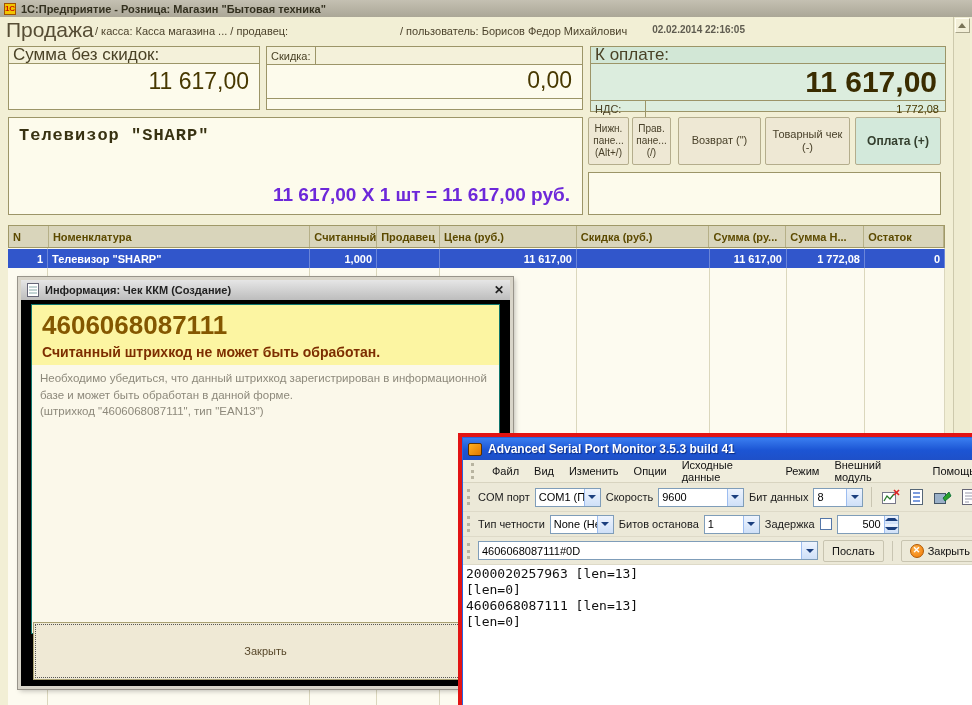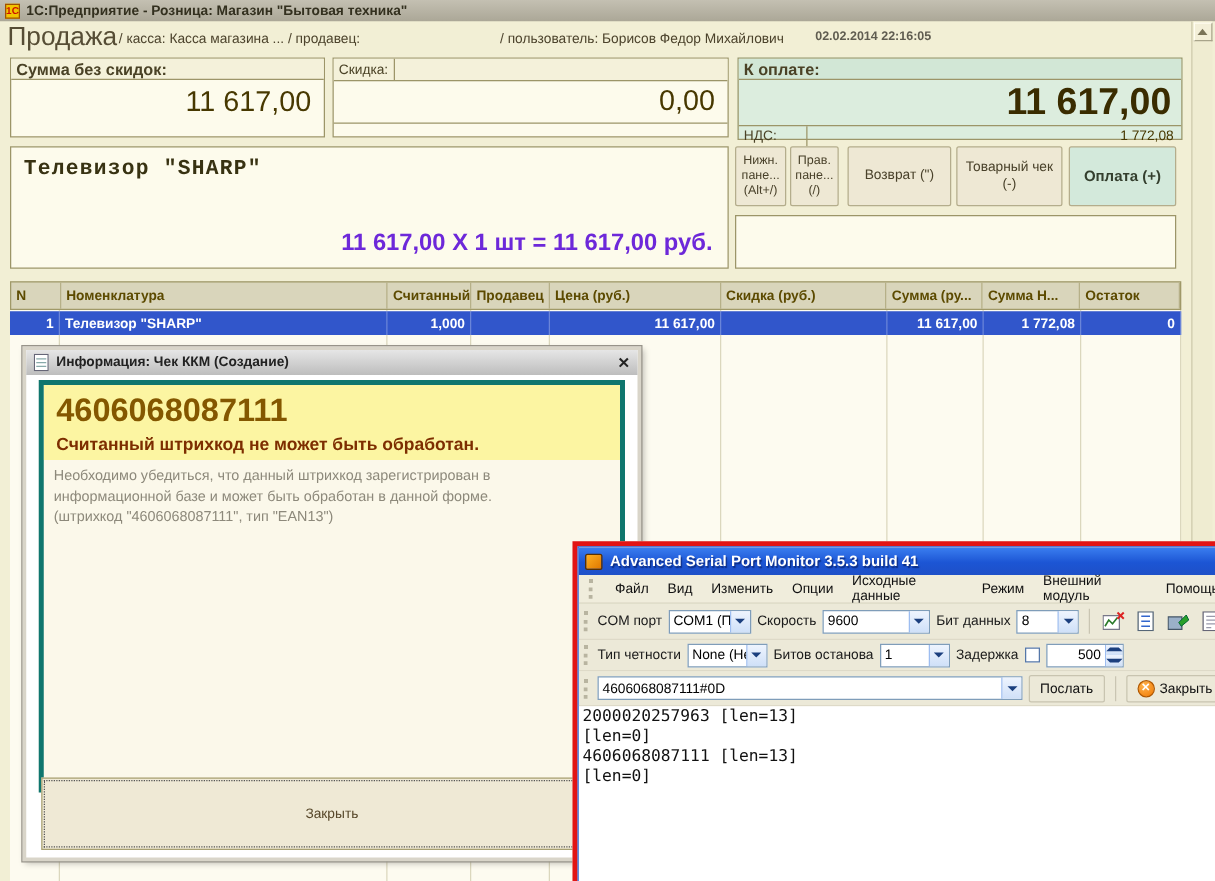--- a/index.html
+++ b/index.html
@@ -23,21 +23,21 @@
     background:#efecd1;border-left:1px solid #cdc9ac;}
   .scroll-up{width:15px;height:15px;margin:1px auto;background:#f3efd8;
     border:1px solid;border-color:#fffdf0 #a8a48a #a8a48a #fffdf0;
     display:flex;align-items:center;justify-content:center;}
   .tri-up{width:0;height:0;border-left:4px solid transparent;border-right:4px solid transparent;
     border-bottom:5px solid #7a7458;}
 
   
   .panel{position:absolute;border:1px solid #9c9568;background:#fdfbec;}
   .p-label{height:17px;border-bottom:1px solid #9c9568;background:#f4f1da;
-    font-size:13px;color:#4a4226;display:flex;align-items:center;padding:0 4px;font-weight:bold;}
+    font-size:17px;color:#4a4226;display:flex;align-items:center;padding:0 4px;}
   .p-label-cell{height:17px;border-right:1px solid #9c9568;display:flex;align-items:center;
     padding:0 4px;font-size:11px;color:#4a4226;}
   .p-value{font-size:23px;color:#473800;text-align:right;padding:4px 10px 0 0;}
   #box3{background:#dcedde;}
   #box3 .p-label{background:#d2e7d6;border-bottom:1px solid #9c9568;}
   .pay-value{font-size:30px;font-weight:600;color:#3a2c00;text-align:right;padding:0 8px;line-height:36px;}
   .vat-row{display:flex;height:17px;border-top:1px solid #9c9568;font-size:11px;align-items:center;}
   .vat-row .vl{width:55px;align-self:stretch;display:flex;align-items:center;padding:0 4px;border-right:1px solid #9c9568;color:#4a4226;}
   .vat-row .vv{flex:1;text-align:right;padding-right:6px;color:#473800;}
 
@@ -62,29 +62,29 @@
   .tbodygrid .col{border-right:1px solid #dbd7bd;height:100%;}
   .trow{position:absolute;left:8px;top:249px;width:937px;height:19px;display:flex;
     background:#3156cb;color:#fff;font-size:11px;font-weight:bold;}
   .trow .cell{display:flex;align-items:center;padding:0 4px;border-right:1px solid rgba(255,255,255,.28);overflow:hidden;white-space:nowrap;}
   .num{justify-content:flex-end;}
   .c0{width:40px;} .c1{width:262px;} .c2{width:67px;} .c3{width:63px;} .c4{width:137px;}
   .c5{width:133px;} .c6{width:77px;} .c7{width:78px;} .c8{width:80px;}
 
   
   #dialog{position:absolute;left:18px;top:277px;width:495px;height:412px;z-index:5;
-    background:#ffffff;border:3px solid #d9d5c9;outline:1px solid #98948a;
+    background:#000000;border:3px solid #d9d5c9;outline:1px solid #98948a;
     box-shadow:2px 2px 5px rgba(0,0,0,.25);}
   .dlg-titlebar{height:20px;background:linear-gradient(180deg,#e6e6e6,#bdbdbd);
     display:flex;align-items:center;gap:6px;padding:0 6px;font-size:11px;font-weight:bold;color:#222;}
   .dlg-title{flex:1;}
   .dlg-close{font-size:12px;font-weight:bold;color:#222;cursor:default;}
   .dlg-body{position:relative;height:386px;}
   .msg-panel{position:absolute;left:10px;top:4px;width:469px;height:330px;
-    border:4px solid #0f766e;background:#fbf8ea;overflow:hidden;}
+    border:1px solid #0f766e;background:#fbf8ea;overflow:hidden;}
   .msg-yellow{background:#fcf5a2;padding:6px 10px 5px 10px;}
   .barcode-big{font-size:26px;font-weight:bold;color:#845700;line-height:1.15;}
   .msg-heading{font-size:14px;font-weight:bold;color:#7d2e00;padding-top:3px;}
   .msg-desc{padding:5px 8px;font-size:11.5px;color:#8d897b;line-height:1.45;}
   .dlg-close-btn{position:absolute;left:12px;right:12px;bottom:6px;height:58px;
     background:#efe9d5;border:1px solid #a9a173;outline:1px dotted #555;outline-offset:-3px;
     display:flex;align-items:center;justify-content:center;font-size:11px;color:#57472a;cursor:default;}
 
   
   #serial{position:absolute;left:458px;top:433px;width:530px;height:280px;z-index:10;

